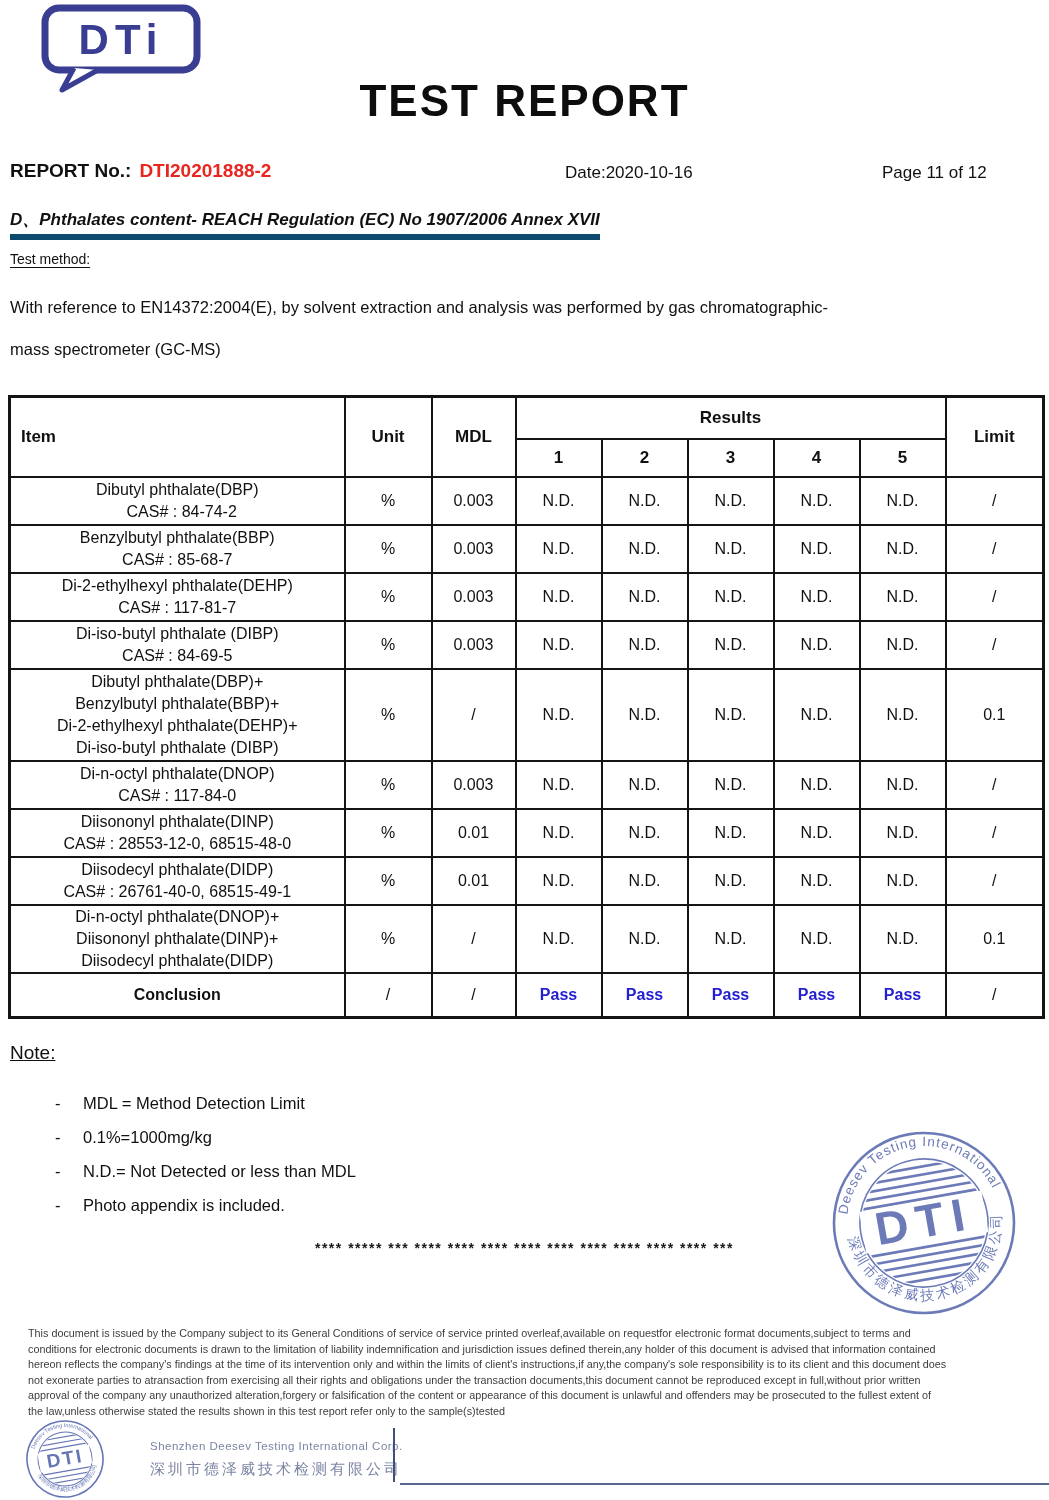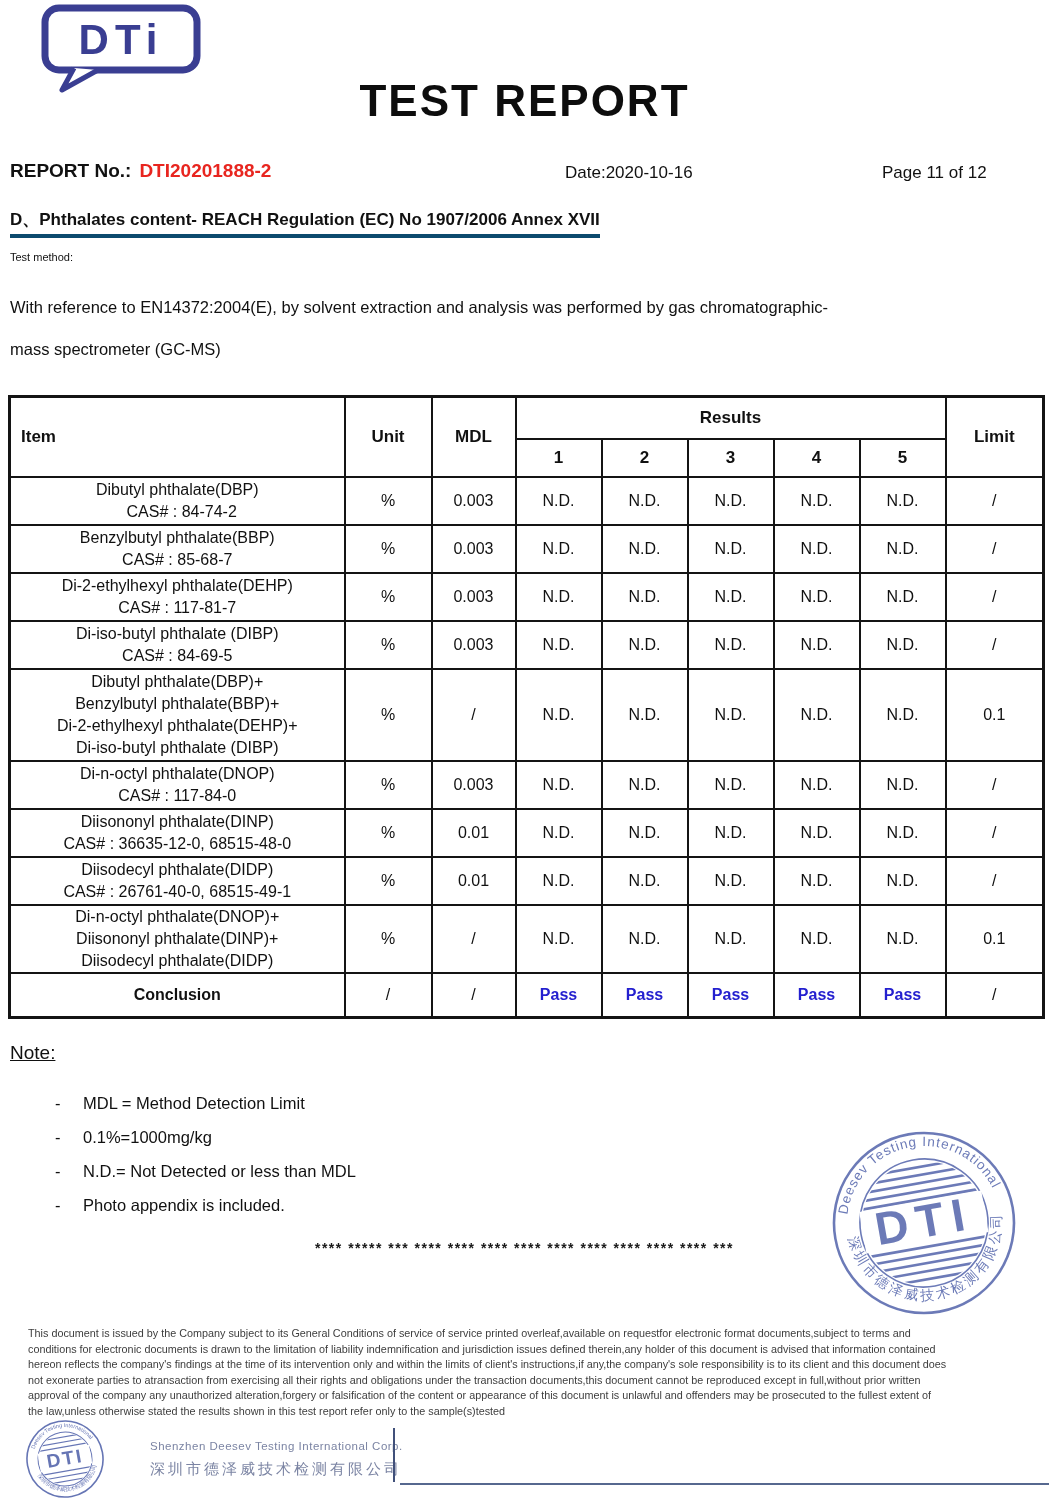--- a/index.html
+++ b/index.html
@@ -10,23 +10,23 @@
   .logo{position:absolute;left:40px;top:4px;}
   .title{position:absolute;top:76px;left:0;right:0;text-align:center;
          font-size:44px;font-weight:700;letter-spacing:2px;color:#0d0d0d;}
   .report-no{position:absolute;left:10px;top:160px;font-size:19px;font-weight:700;}
   .report-no .red{color:var(--red);margin-left:8px;}
   .date{position:absolute;left:565px;top:163px;font-size:17px;}
   .page-no{position:absolute;left:858px;top:163px;font-size:17px;margin-left:24px;}
 
   
   .heading{position:absolute;left:10px;top:208px;font-size:17px;font-weight:700;
-           border-bottom:4px solid #0c4a6e;padding-bottom:3px;}
-  .test-method{position:absolute;left:10px;top:251px;font-size:11px;
-           text-underline-offset:3px;}
+           border-bottom:6px solid #0c4a6e;padding-bottom:3px;font-style:italic;}
+  .test-method{position:absolute;left:10px;top:251px;font-size:14px;
+           text-decoration:underline;text-underline-offset:3px;}
   .method-text{position:absolute;left:10px;top:286px;width:1032px;font-size:16.5px;
            line-height:42px;white-space:pre-line;}
 
   
   table.results{position:absolute;left:8px;top:395px;width:1034px;border-collapse:collapse;
            table-layout:fixed;border:3px solid #141414;}
   table.results th,table.results td{border:2px solid #141414;text-align:center;
            font-size:16px;padding:0 2px;}
   table.results th{font-size:17px;font-weight:700;}
   thead tr:nth-child(1) th{height:40px;}
@@ -188,21 +188,21 @@
           <td>0.003</td>
           <td>N.D.</td>
           <td>N.D.</td>
           <td>N.D.</td>
           <td>N.D.</td>
           <td>N.D.</td>
           <td>/</td>
         </tr>
         <tr style="height: 48px;">
           <td class="item-cell">Diisononyl phthalate(DINP)
-CAS# : 36635-12-0, 68515-48-0</td>
+CAS# : 28553-12-0, 68515-48-0</td>
           <td>%</td>
           <td>0.01</td>
           <td>N.D.</td>
           <td>N.D.</td>
           <td>N.D.</td>
           <td>N.D.</td>
           <td>N.D.</td>
           <td>/</td>
         </tr>
         <tr style="height: 48px;">

